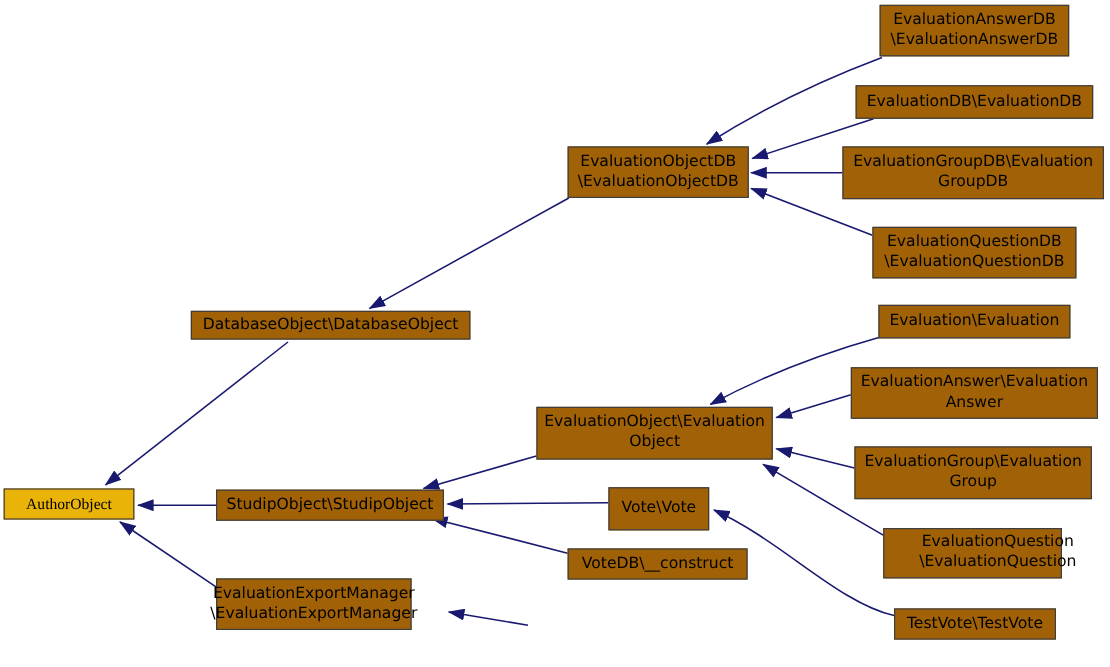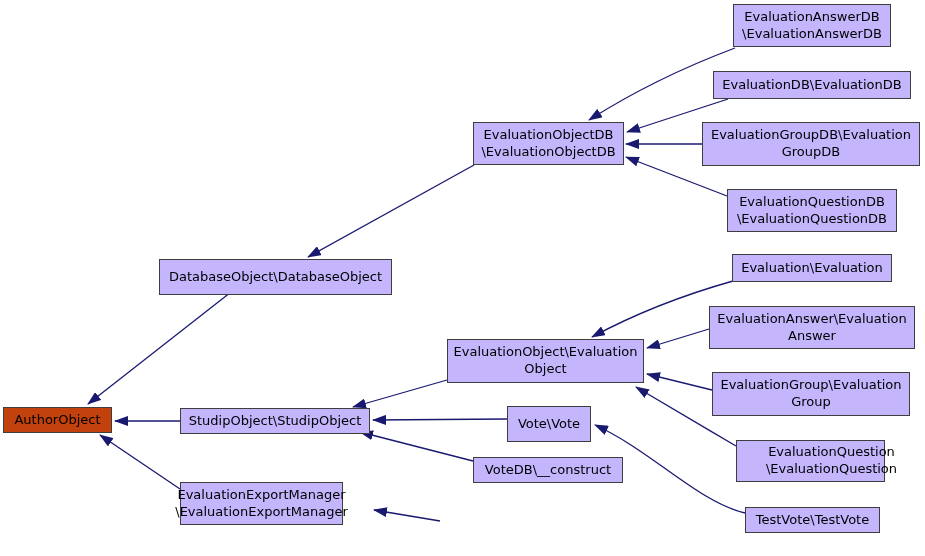--- a/index.html
+++ b/index.html
@@ -18,36 +18,36 @@
   }
   .edge {
     fill: none;
     stroke: #191970;
     stroke-width: 1.3px;
   }
   .node {
     position: absolute;
     box-sizing: border-box;
     border: 1.5px solid #3e3e3e;
-    background: #c4b5fd;
+    background: #a16207;
     display: flex;
     align-items: center;
     justify-content: center;
     text-align: center;
     font-size: 13px;
     line-height: 1.3;
     color: #000000;
     cursor: pointer;
   }
   .node > span { white-space: pre-line; }
-  .node.highlight { background: #c2410c; cursor: default; }
+  .node.highlight { background: #eab308; cursor: default; font-family: Liberation Serif, serif; }
 
   
   #n-author        { left: 3px;   top: 407px; width: 109px; height: 26px; }
-  #n-database      { left: 159px; top: 259px; width: 233px; height: 36px; }
+  #n-database      { left: 159px; top: 259px; width: 233px; height: 24px; }
   #n-studip        { left: 180px; top: 408px; width: 190px; height: 26px; }
   #n-objectdb      { left: 473px; top: 122px; width: 151px; height: 43px; }
   #n-answerdb      { left: 733px; top: 4px;   width: 158px; height: 43px; }
   #n-evaldb        { left: 713px; top: 71px;  width: 198px; height: 28px; }
   #n-groupdb       { left: 702px; top: 122px; width: 218px; height: 44px; }
   #n-questiondb    { left: 727px; top: 189px; width: 170px; height: 43px; }
   #n-evaluation    { left: 732px; top: 254px; width: 160px; height: 28px; }
   #n-evalanswer    { left: 709px; top: 306px; width: 206px; height: 43px; }
   #n-evalobject    { left: 447px; top: 339px; width: 197px; height: 44px; }
   #n-evalgroup     { left: 712px; top: 372px; width: 198px; height: 44px; }

